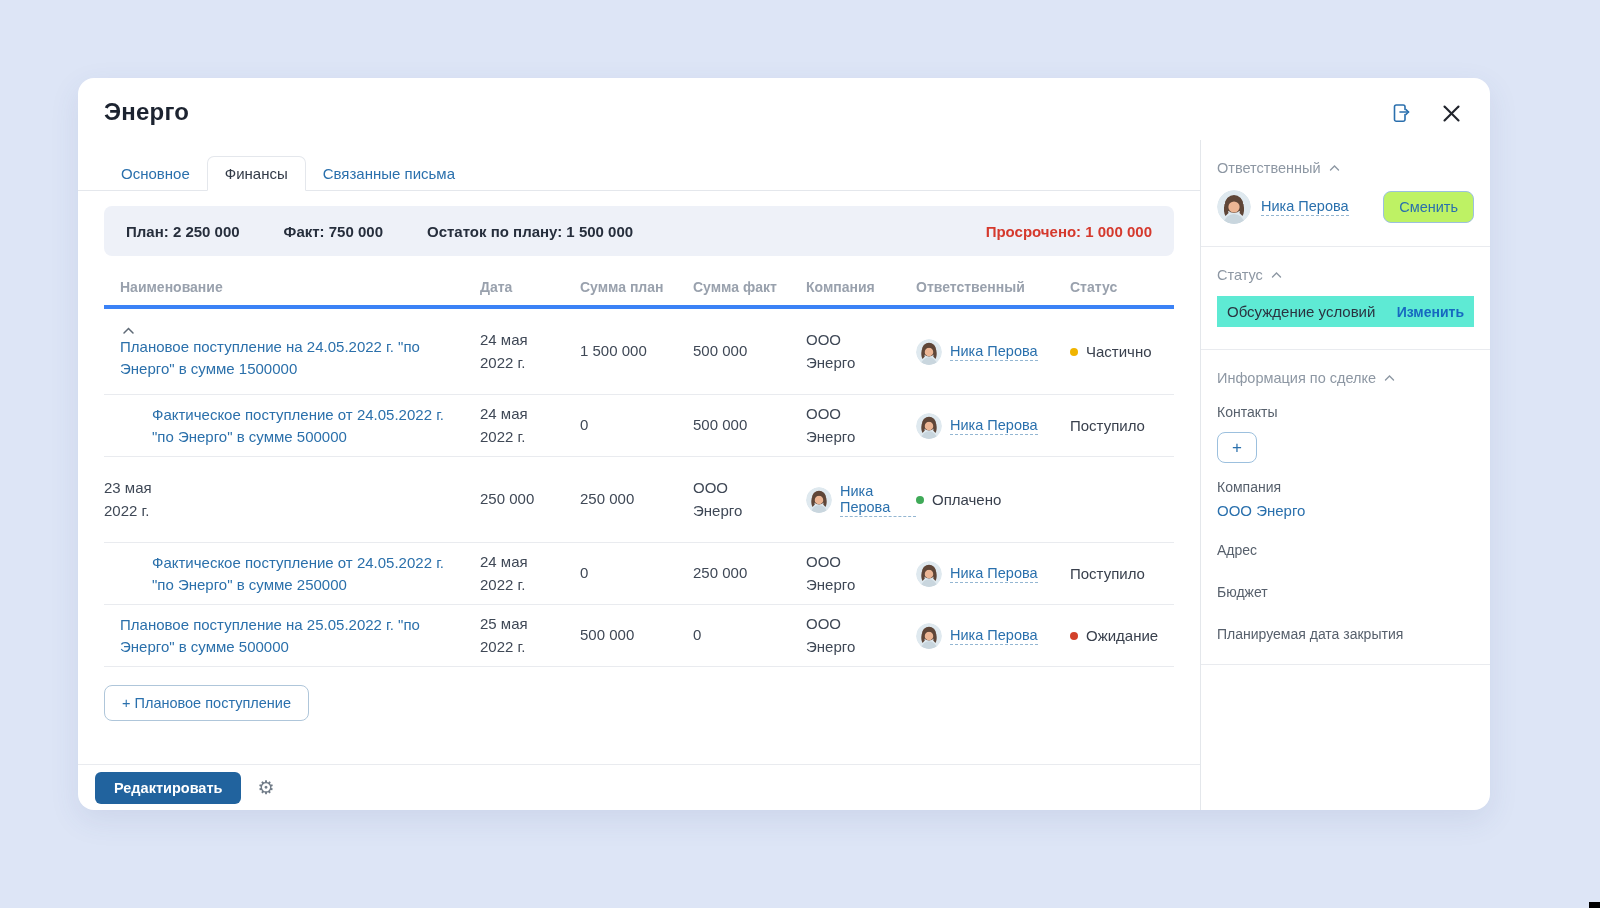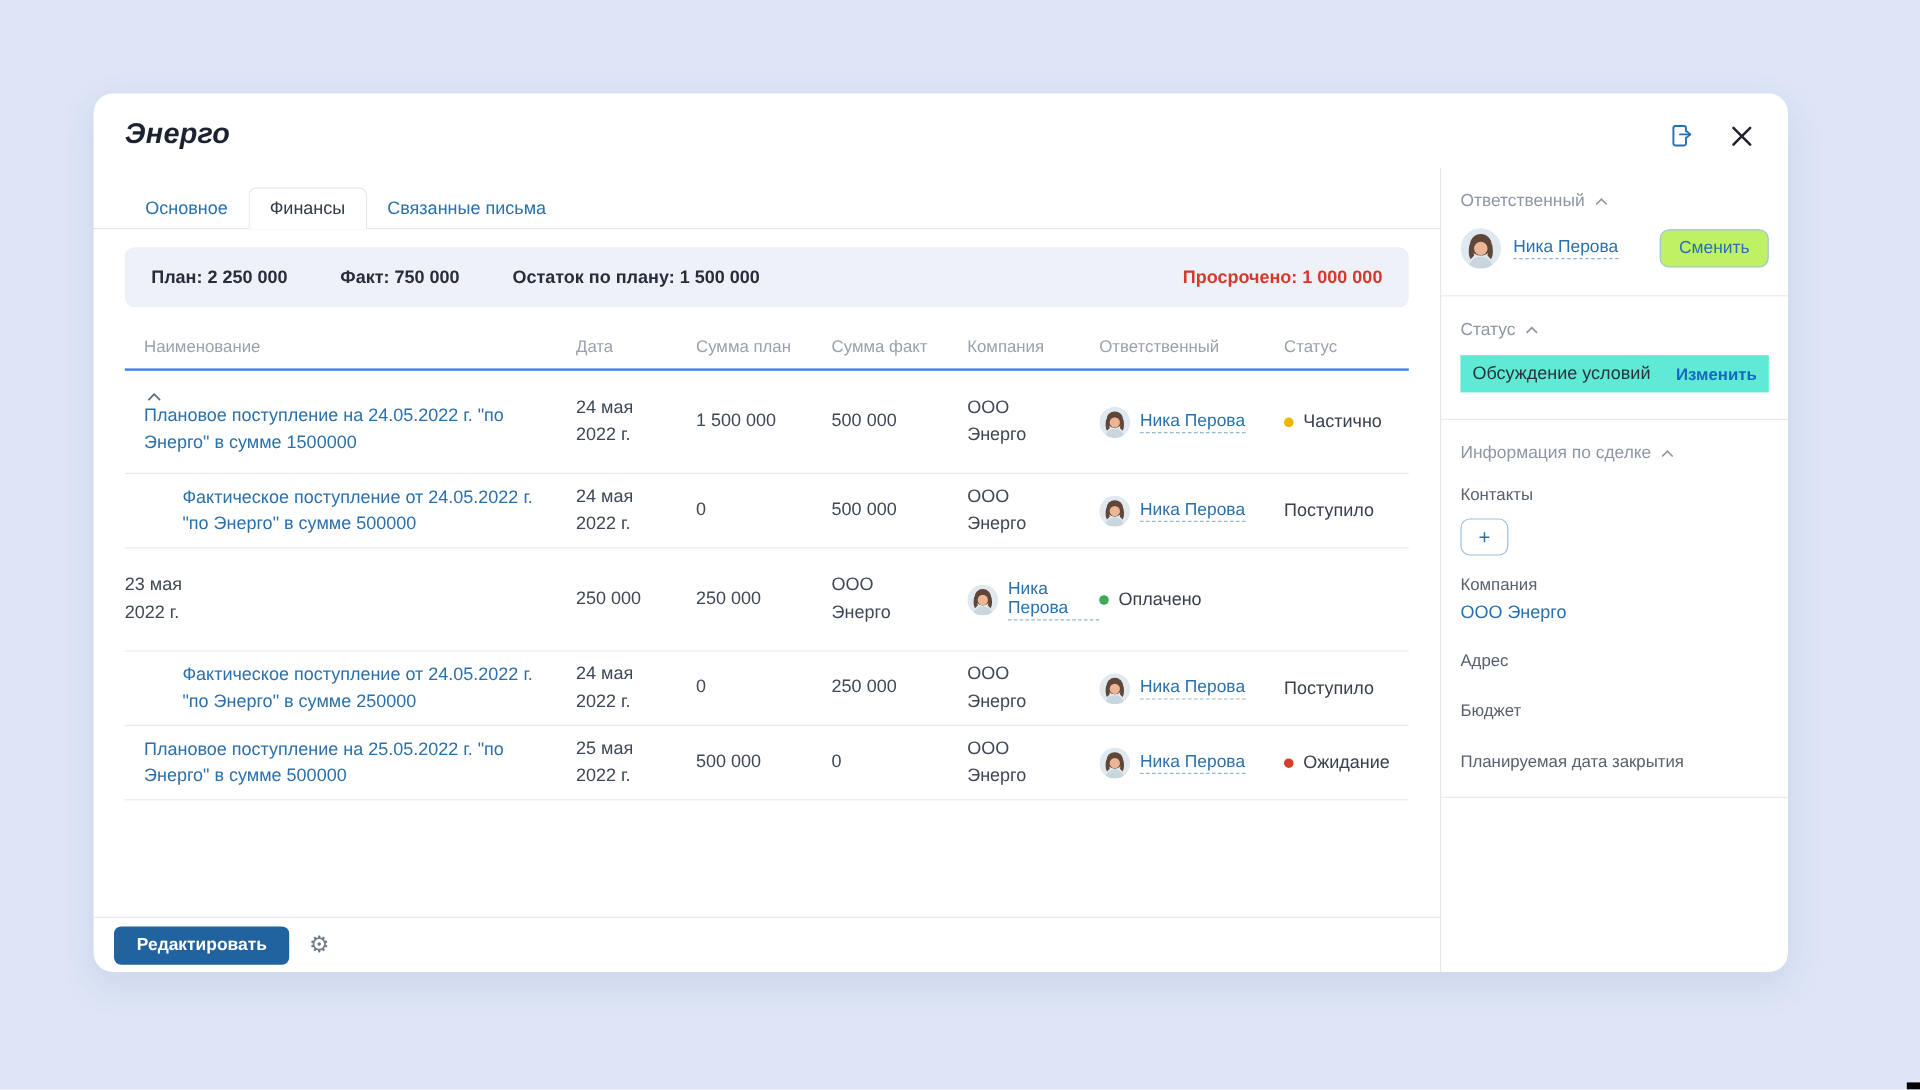--- a/index.html
+++ b/index.html
@@ -14,40 +14,40 @@
   .modal {
     position:absolute; left:78px; top:78px; width:1412px; height:732px;
     background:#fff; border-radius:16px;
     box-shadow:0 10px 30px rgba(60,80,140,.10);
   }
   
   .win-icons { position:absolute; top:22px; right:26px; display:flex; gap:24px; align-items:center; z-index:5; }
   .icon-btn { background:none; border:none; cursor:pointer; width:26px; height:26px; display:flex; align-items:center; justify-content:center; }
   
   .left-pane { position:absolute; left:0; top:0; width:1122px; height:100%; display:flex; flex-direction:column; }
-  .page-title { padding:20px 26px 0; font-size:24px; font-weight:700; color:#1c2330; letter-spacing:.2px;font-style:italic; }
+  .page-title { padding:20px 26px 0; font-size:24px; font-weight:700; color:#1c2330; letter-spacing:.2px; }
   .tabbar { margin-top:20px; padding:0 26px; border-bottom:1px solid #e4e7ec; display:flex; align-items:flex-end; }
   .tab { font-size:15px; padding:8px 17px; color:#2a70ad; cursor:pointer; background:none; border:none; font-family:inherit;margin-top:10px; }
   .tab.active {
     color:#323a47; background:#fff; border:1px solid #e4e7ec; border-bottom:1px solid #fff;
     border-radius:7px 7px 0 0; margin-bottom:-1px;
   }
   
   .summary { margin:15px 26px 0; height:50px; background:#eef1f8; border-radius:8px;
     display:flex; align-items:center; padding:0 22px; gap:44px; }
   .summary-item { font-size:15px; font-weight:600; color:#262e3c; }
   .summary-overdue { margin-left:auto; font-size:15px; font-weight:700; color:#d5392d; }
   
   .table { margin:12px 26px 0; }
   .thead, .trow {
     display:grid;
     grid-template-columns:376px 100px 113px 113px 110px 154px 1fr;
     align-items:center;
   }
-  .thead { height:41px; border-bottom:2px solid #3b82f6; }
+  .thead { height:41px; border-bottom:4px solid #3b82f6;font-weight:bold; }
   .th { font-size:14px; color:#99a1ad; }
   .th:first-child { padding-left:16px; }
   .trow { border-bottom:1px solid #e9ebef; padding:8px 0; }
   .row-h-lg { min-height:86px; }
   .row-h-sm { min-height:62px; }
   .cell-name { padding-left:16px; padding-right:28px; font-size:15px; line-height:1.45; color:#2b70ab; cursor:pointer; }
   .cell-name.child { padding-left:48px; }
   .row-chevron { display:block; margin:0 0 3px 2px; background:none; border:none; cursor:pointer; height:10px; }
   .cell-date, .cell-num { font-size:15px; color:#3f4856; white-space:pre-line; line-height:1.5; padding-right:8px; }
   .cell-company { font-size:15px; color:#3f4856; line-height:1.5; padding-right:30px; }
@@ -256,20 +256,21 @@
             </svg>
           <a class="resp-link">Ника Перова</a>
         </div>
         <div class="cell-status">
           <span class="status-dot" style="background-color: rgb(210, 64, 42);"></span>
           <span>Ожидание</span>
         </div>
       </div>
     </div>
 
+    <button class="add-row-btn">+ Плановое поступление</button>
 
     <div class="footer">
       <button class="edit-btn">Редактировать</button>
       <button class="gear-btn">⚙</button>
     </div>
   </div>
 
   <div class="sidebar">
 
     <div class="sb-section">

